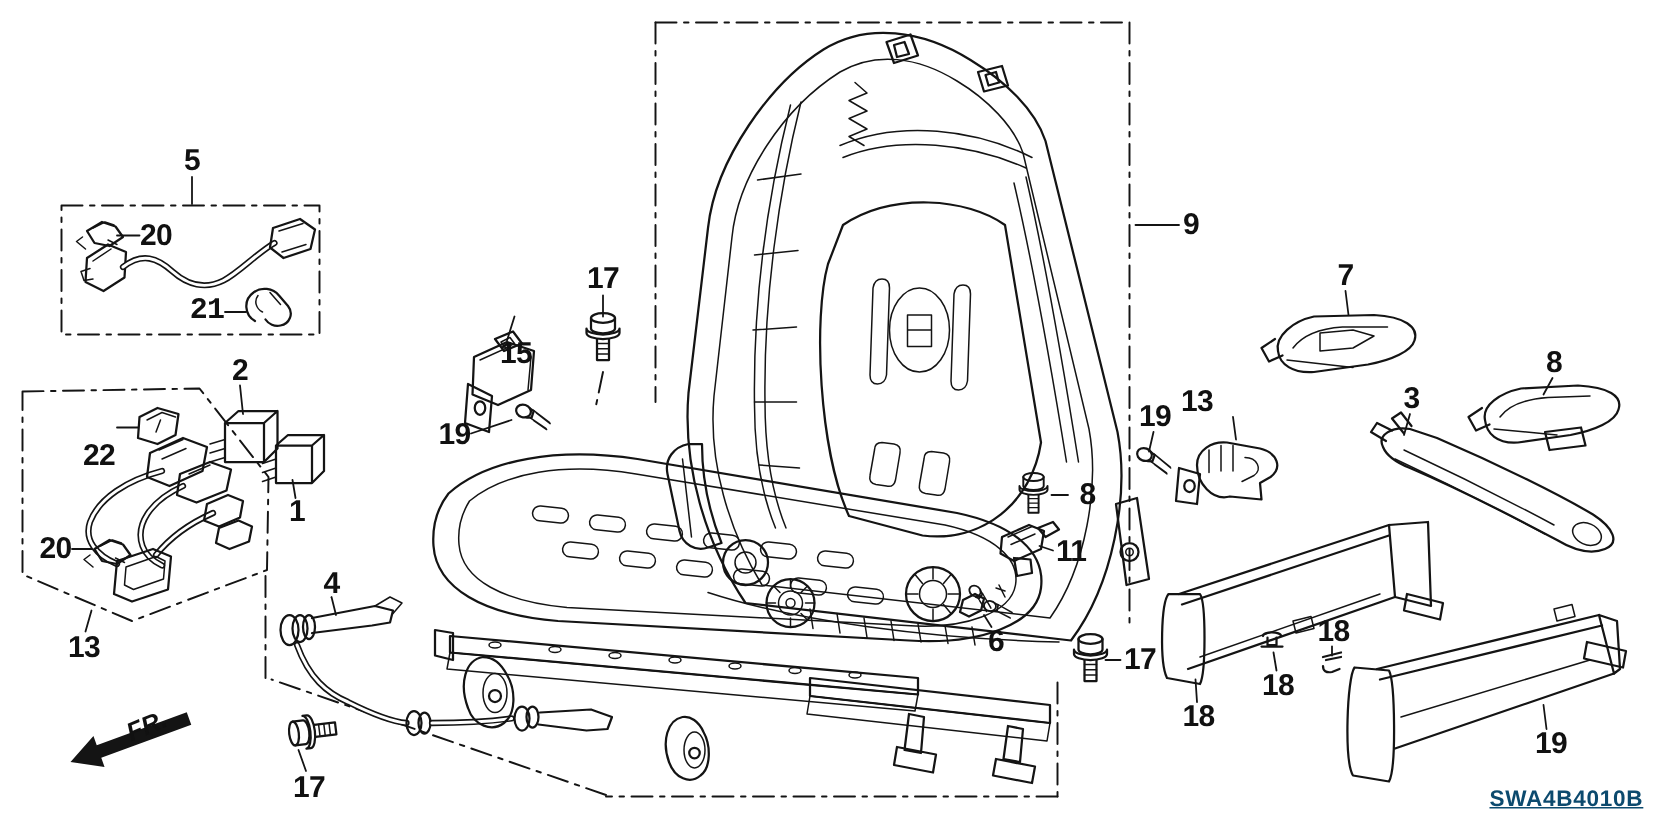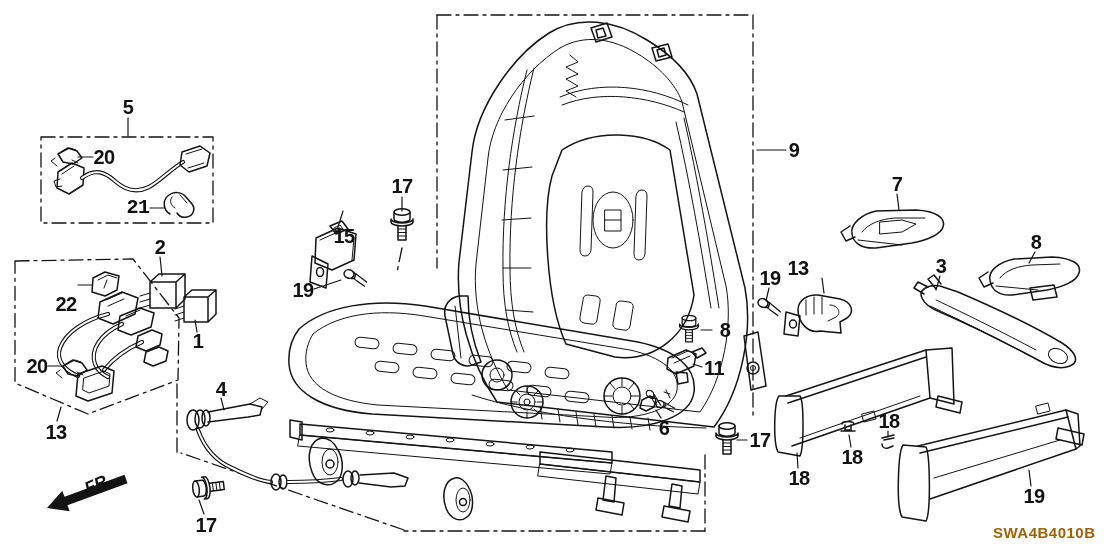--- a/index.html
+++ b/index.html
@@ -12,21 +12,21 @@
   .bdry{stroke-width:1.3;stroke-dasharray:14 5 3 5;}
   .leader{stroke-width:1.2;}
   .wireO{stroke-width:4.2;}
   .wireI{stroke:#ffffff;stroke-width:2;}
   .solid{fill:#141414;stroke:none;}
   .frtext{fill:#111;stroke:none;font:italic 700 17px "Liberation Sans",sans-serif;}
   .callout{position:absolute;transform:translate(-50%,-50%);
            font:700 20px/1 "Liberation Sans",sans-serif;color:#111;
            letter-spacing:-0.5px;white-space:nowrap;}
   .partcode{position:absolute;left:993px;top:524px;width:100px;text-align:left;
-            font:700 15px/1.2 "Liberation Sans",sans-serif;color:#a16207;letter-spacing:0.5px;}
+            font:700 15px/1.2 "Liberation Sans",sans-serif;color:#0c4a6e;letter-spacing:0.5px;text-decoration:underline;}
 </style>
 </head>
 <body>
 
 <div class="stage">
 
 <svg width="1108" height="553" viewBox="0 0 1108 553">
   <g class="art">
     <defs>
       <g id="boltV">

